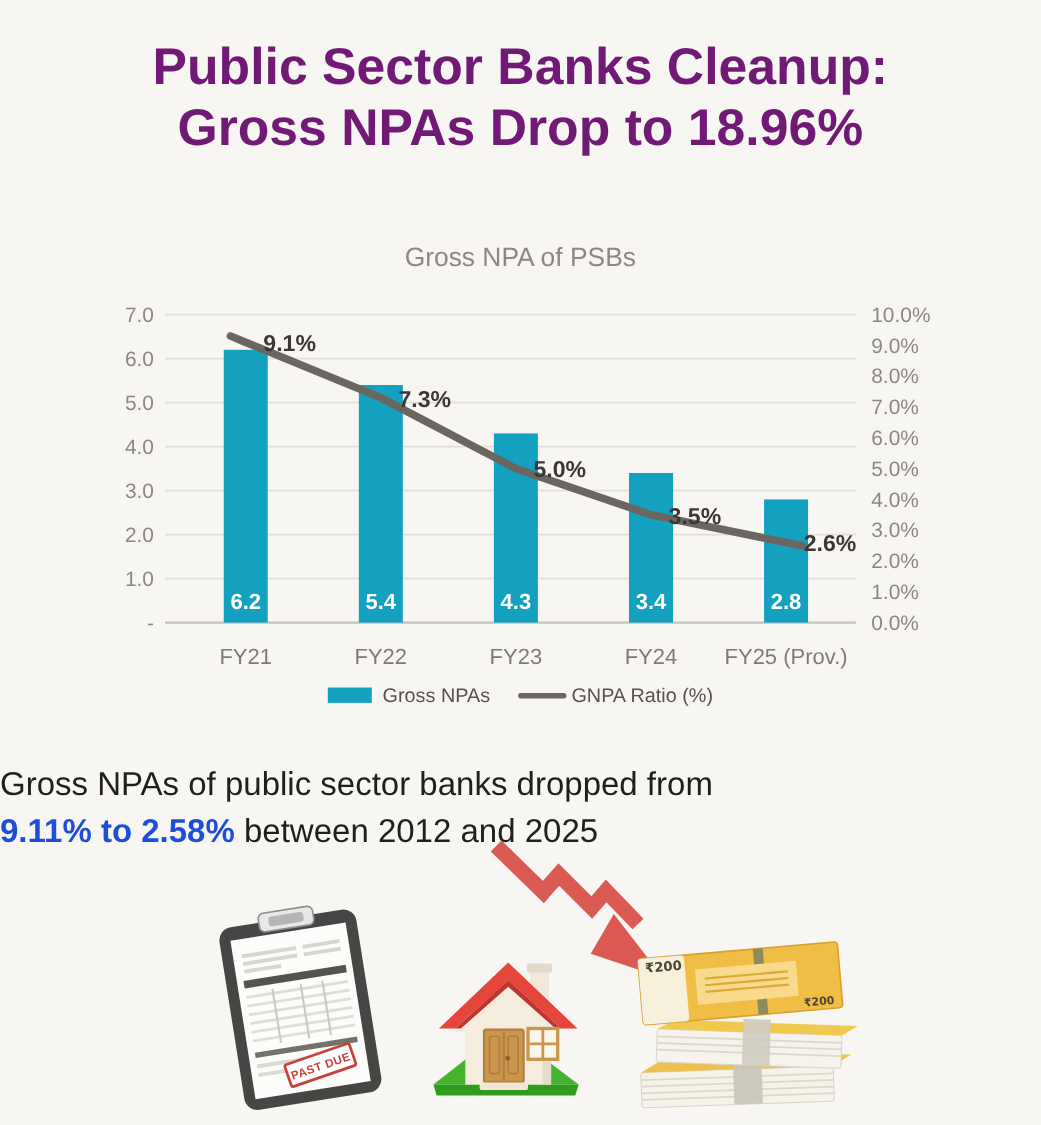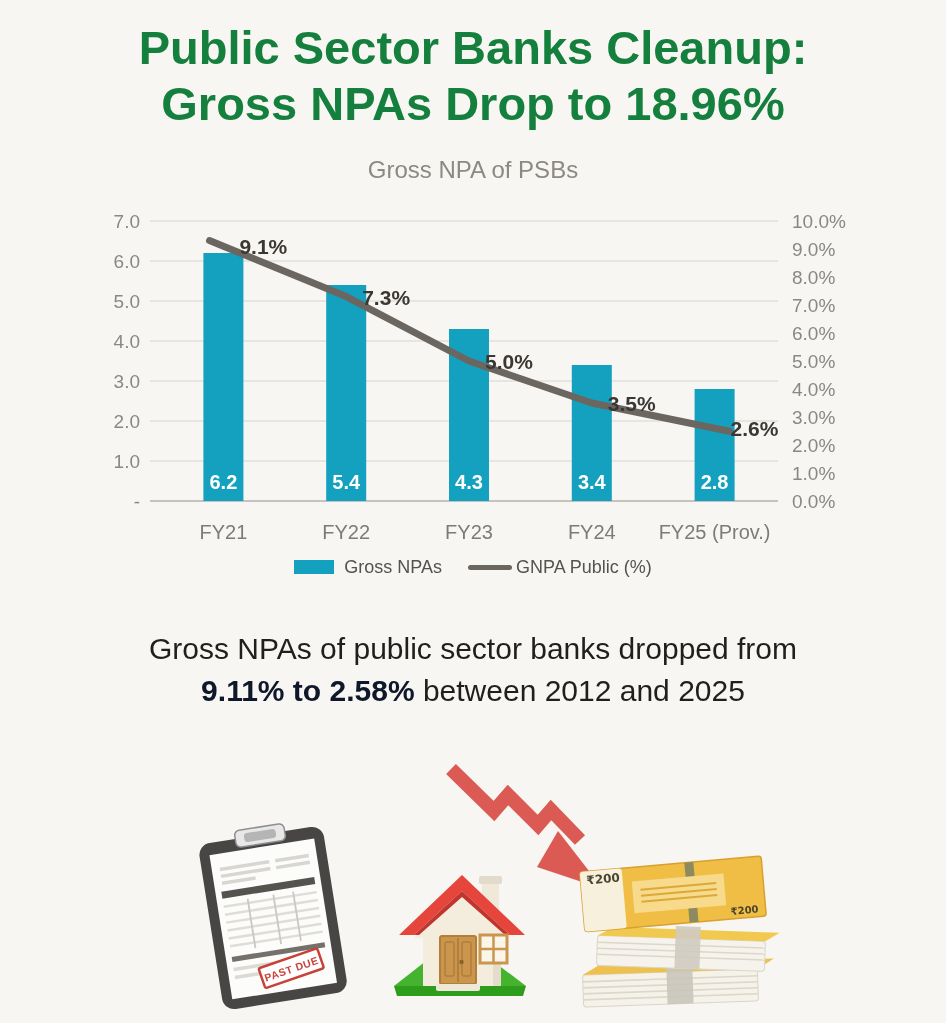--- a/index.html
+++ b/index.html
@@ -1,34 +1,34 @@
 <!DOCTYPE html>
 <html><head>
 <meta charset="utf-8">
 <style>
   html,body{margin:0;padding:0;background:#F7F6F3;}
   .page{position:relative;width:946px;height:1023px;background:#F7F6F3;overflow:hidden;
         font-family:"Liberation Sans",sans-serif;}
-  .title{padding-top:20px;text-align:center;font-size:47px;line-height:1.2;font-weight:800;
-         color:#15803d;}
-  .chart-title{margin-top:22px;text-align:center;font-size:24px;line-height:30px;color:#8C8984;}
+  .title{padding-top:32px;text-align:center;font-size:47px;line-height:1.2;font-weight:800;
+         color:#701a75;}
+  .chart-title{margin-top:75px;text-align:center;font-size:24px;line-height:30px;color:#8C8984;}
   svg.chart{display:block;margin-top:24px;}
   .chart text{font-family:"Liberation Sans",sans-serif;}
   .axis-text{font-size:19px;fill:#8B8884;}
   .xlab{font-size:20px;fill:#7E7B77;}
   .barlab{font-size:20px;font-weight:700;fill:#FFFFFF;}
   .ptlab{font-size:21px;font-weight:700;fill:#3B3733;}
   .legend{display:flex;justify-content:center;align-items:center;margin-top:8px;
           font-size:18px;color:#55524F;}
   .swatch-bar{width:40px;height:14px;background:#14A0BF;display:inline-block;margin-right:10px;}
   .swatch-line{width:44px;height:5px;background:#6C6661;border-radius:3px;display:inline-block;
                margin-left:26px;margin-right:4px;}
-  .caption{margin-top:50px;text-align:center;font-size:30px;line-height:42px;color:#211F1E;
+  .caption{margin-top:50px;font-size:30px;line-height:42px;color:#211F1E;
            font-weight:500;}
-  .caption .hl{color:#0f172a;font-weight:700;}
+  .caption .hl{color:#1d4ed8;font-weight:700;}
   .icons{position:absolute;left:0;top:752px;width:946px;height:271px;}
   .icon{position:absolute;}
   .icon.clipboard{left:178px;top:68px;width:190px;height:195px;transform:rotate(-9deg);}
   .icon.house{left:366px;top:82px;width:185px;height:170px;}
   .icon.arrow{left:437px;top:8px;width:175px;height:135px;z-index:1;}
   .icon.money{left:567px;top:80px;width:215px;height:185px;z-index:2;}
   .rupee{font-family:"DejaVu Sans",sans-serif;}
 </style>
 </head>
 <body>
@@ -90,21 +90,21 @@
       <text x="346.2" y="280" text-anchor="middle" class="barlab">5.4</text>
       <text x="469" y="280" text-anchor="middle" class="barlab">4.3</text>
       <text x="591.8" y="280" text-anchor="middle" class="barlab">3.4</text>
       <text x="714.6" y="280" text-anchor="middle" class="barlab">2.8</text>
     </svg>
 
   <div class="legend">
     <span class="swatch-bar"></span>
     <span>Gross NPAs</span>
     <span class="swatch-line"></span>
-    <span>GNPA Public (%)</span>
+    <span>GNPA Ratio (%)</span>
   </div>
 
   <div class="caption">
     <div>Gross NPAs of public sector banks dropped from</div>
     <div><span class="hl">9.11% to 2.58%</span><span> between 2012 and 2025</span></div>
   </div>
 
   <div class="icons">
 
     <svg class="icon clipboard" viewBox="0 0 190 195">

